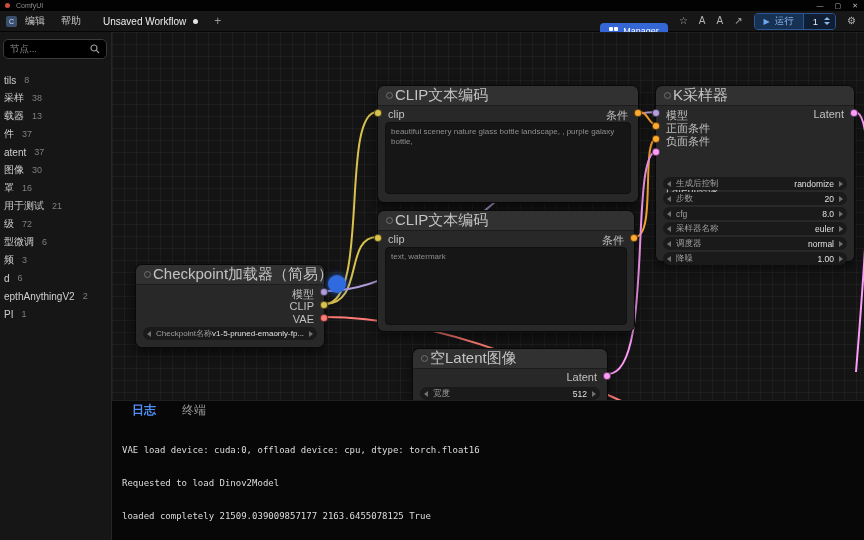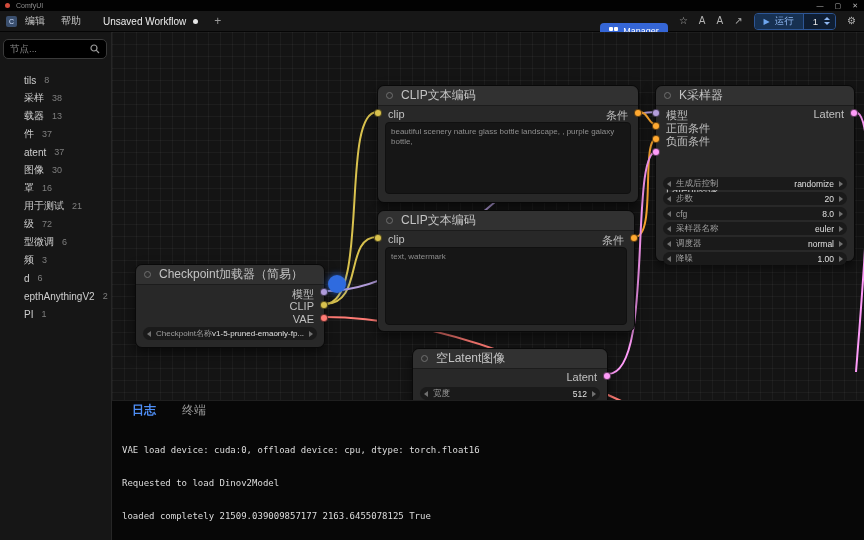--- a/index.html
+++ b/index.html
@@ -43,37 +43,37 @@
             border-top:3px solid #8fb8f2; }
 
   
   .sidebar { position:absolute; left:0; top:32px; width:112px; height:508px; background:#161616;
              border-right:1px solid #262626; }
   .search { margin:7px 4px 0 3px; height:20px; background:#000000; border:1px solid #3a3a3a;
             border-radius:5px; display:flex; align-items:center; padding:0 6px; }
   .search-text { color:#8a8a8a; font-size:9.5px; flex:1; }
   .side-list { margin-top:12px; }
   .side-item { height:18px; display:flex; align-items:center; padding:0 6px 0 4px;
-               font-size:10px; color:#cfcfcf; gap:8px; white-space:nowrap; overflow:hidden;margin-left:20px; }
+               font-size:10px; color:#cfcfcf; gap:8px; white-space:nowrap; overflow:hidden; }
   .side-count { color:#7f7f7f; font-size:9px; }
 
   
   .canvas { position:absolute; left:112px; top:32px; width:752px; height:508px; background:#141414;
             overflow:hidden;
             background-image:
               linear-gradient(rgba(255,255,255,0.04) 1px, transparent 1px),
               linear-gradient(90deg, rgba(255,255,255,0.04) 1px, transparent 1px);
             background-size:12px 12px; }
   .wires { position:absolute; left:0; top:0; }
 
   .node { position:absolute; background:#282828; border:1px solid #090909; border-radius:7px;
           box-shadow:0 5px 12px rgba(0,0,0,.55); }
-  .node-header { height:20px; display:flex; align-items:center; gap:8px; padding:0 8px;
+  .node-header { height:20px; display:flex; align-items:center; gap:2px; padding:0 8px;
                  background:#313131; border-bottom:1px solid #1c1c1c; border-radius:7px 7px 0 0;
-                 font-size:12px; color:#c3c3c3; white-space:nowrap; }
+                 font-size:15px; color:#c3c3c3; white-space:nowrap; }
   .collapse-dot { width:7px; height:7px; border-radius:50%; border:1px solid #6f6f6f; flex:none; }
   .dot { position:absolute; width:8px; height:8px; border-radius:50%; border:1px solid rgba(0,0,0,.6); }
   .slot-label { position:absolute; font-size:11px; color:#c0c0c0; white-space:nowrap; }
   .slot-label.in { left:10px; } .slot-label.out { right:10px; }
   .prompt-box { position:absolute; left:7px; right:7px; background:#161616; border:1px solid #101010;
                 border-radius:4px; color:#8f8f8f; font-size:8px; line-height:1.3; padding:4px 5px;
                 overflow:hidden; }
   .widget { position:absolute; left:7px; right:7px; height:13px; background:#1a1a1a; border-radius:7px;
             display:flex; align-items:center; justify-content:space-between; padding:0 13px;
             font-size:8.5px; color:#9f9f9f; white-space:nowrap; overflow:hidden; }

